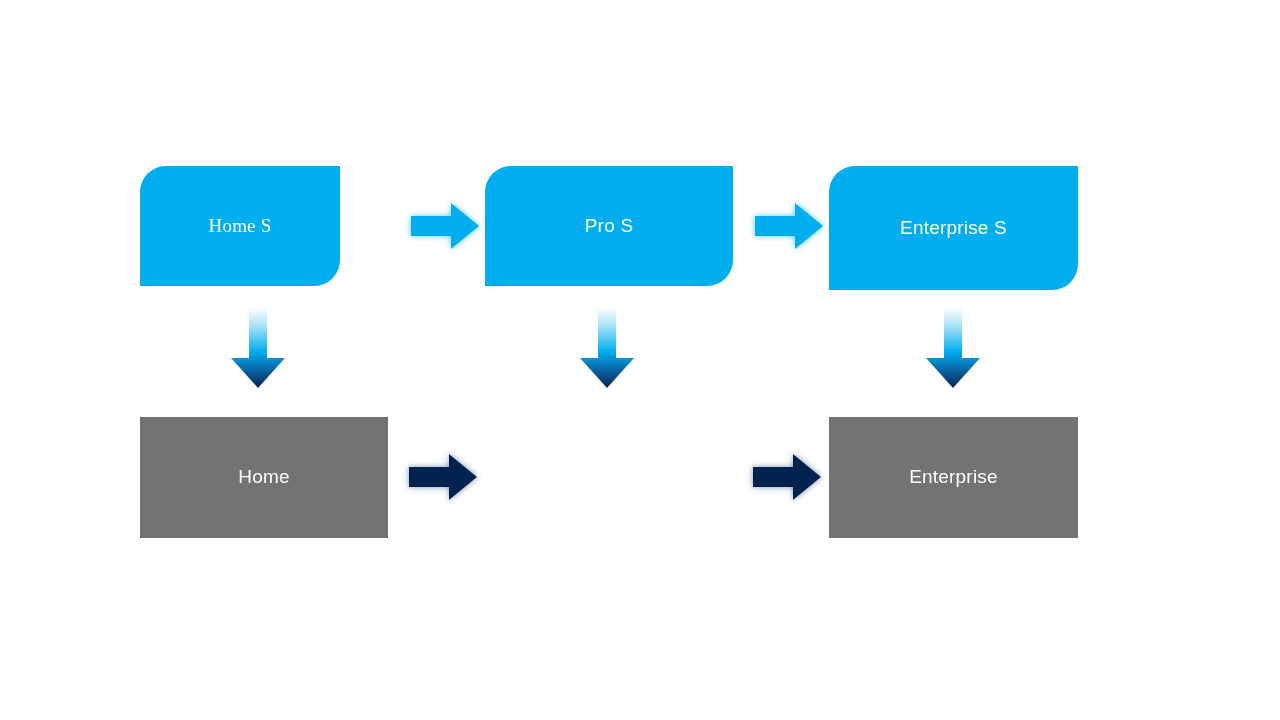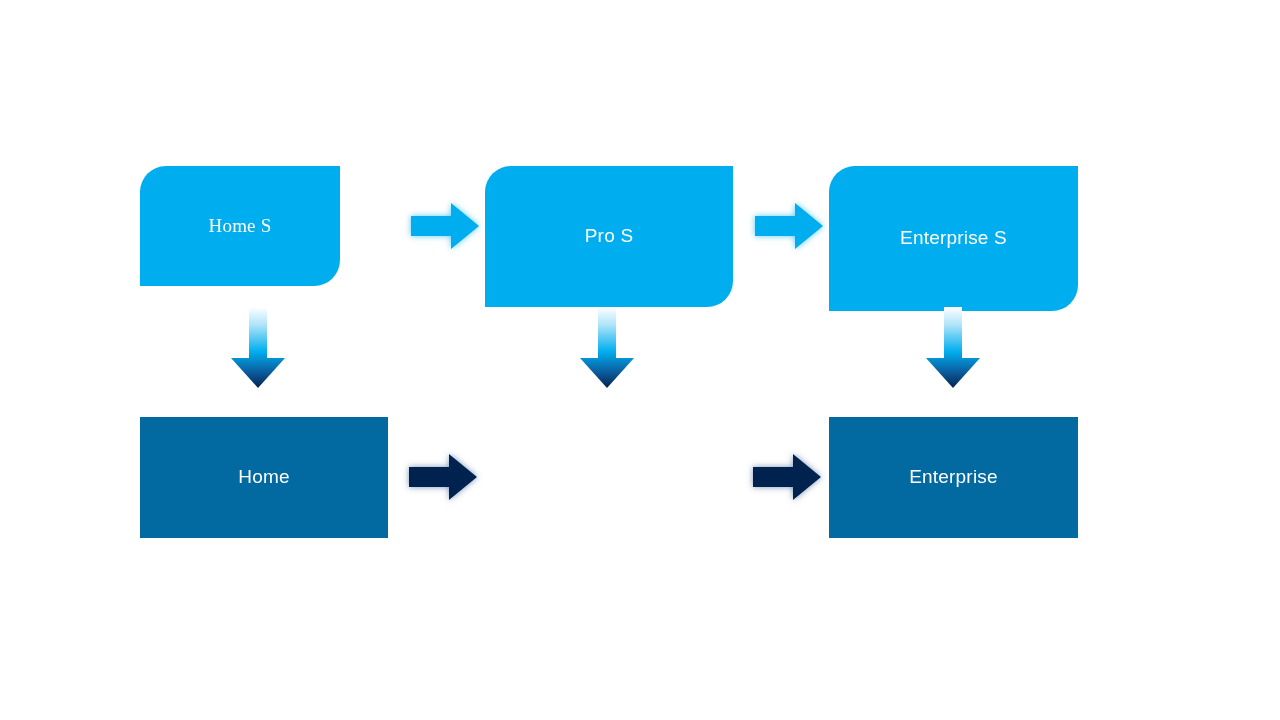--- a/index.html
+++ b/index.html
@@ -37,21 +37,21 @@
   }
 
   
   .node-top {
     background: #00AEEF;
     border-radius: 26px 0 26px 0;
   }
 
   
   .node-bottom {
-    background: #0369a1;
+    background: #737373;
     border-radius: 0;
   }
 
   
   .arrow {
     position: absolute;
   }
   .arrow svg {
     display: block;
     overflow: visible;
@@ -59,25 +59,25 @@
 </style>
 </head>
 <body>
 
 <div id="diagram">
 
   <div class="node node-top" style="left:140px; top:166px; width:200px; height:120px;font-family:Liberation Serif, serif;">
     <span>Home S</span>
   </div>
 
-  <div class="node node-top" style="left:485px; top:166px; width:248px; height:141px;">
+  <div class="node node-top" style="left:485px; top:166px; width:248px; height:120px;">
     <span>Pro S</span>
   </div>
 
-  <div class="node node-top" style="left:829px; top:166px; width:249px; height:145px;">
+  <div class="node node-top" style="left:829px; top:166px; width:249px; height:124px;">
     <span>Enterprise S</span>
   </div>
 
   <div class="arrow" style="left:409px; top:200px; width:72px; height:52px;">
     <svg width="72" height="52" viewBox="0 0 72 52">
       <defs>
         <filter id="glowCyan1" x="-60%" y="-60%" width="220%" height="220%">
           <feDropShadow dx="0" dy="0" stdDeviation="3.2" flood-color="#00AEEF" flood-opacity="0.65"></feDropShadow>
         </filter>
       </defs>

